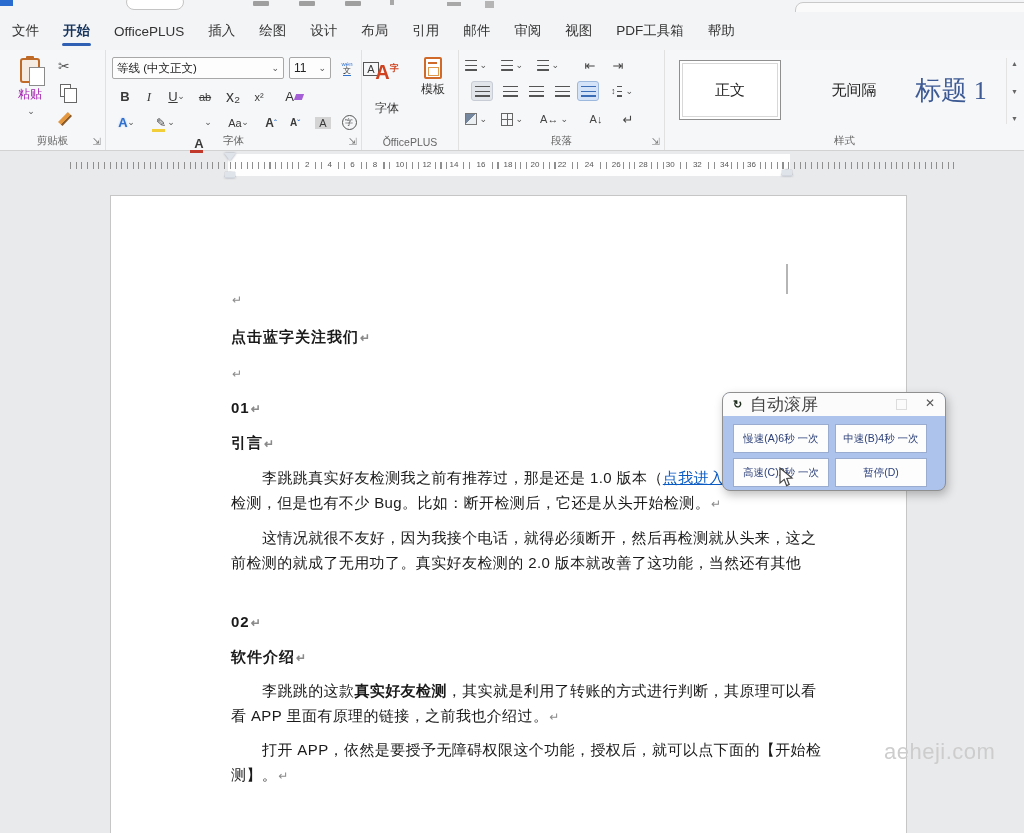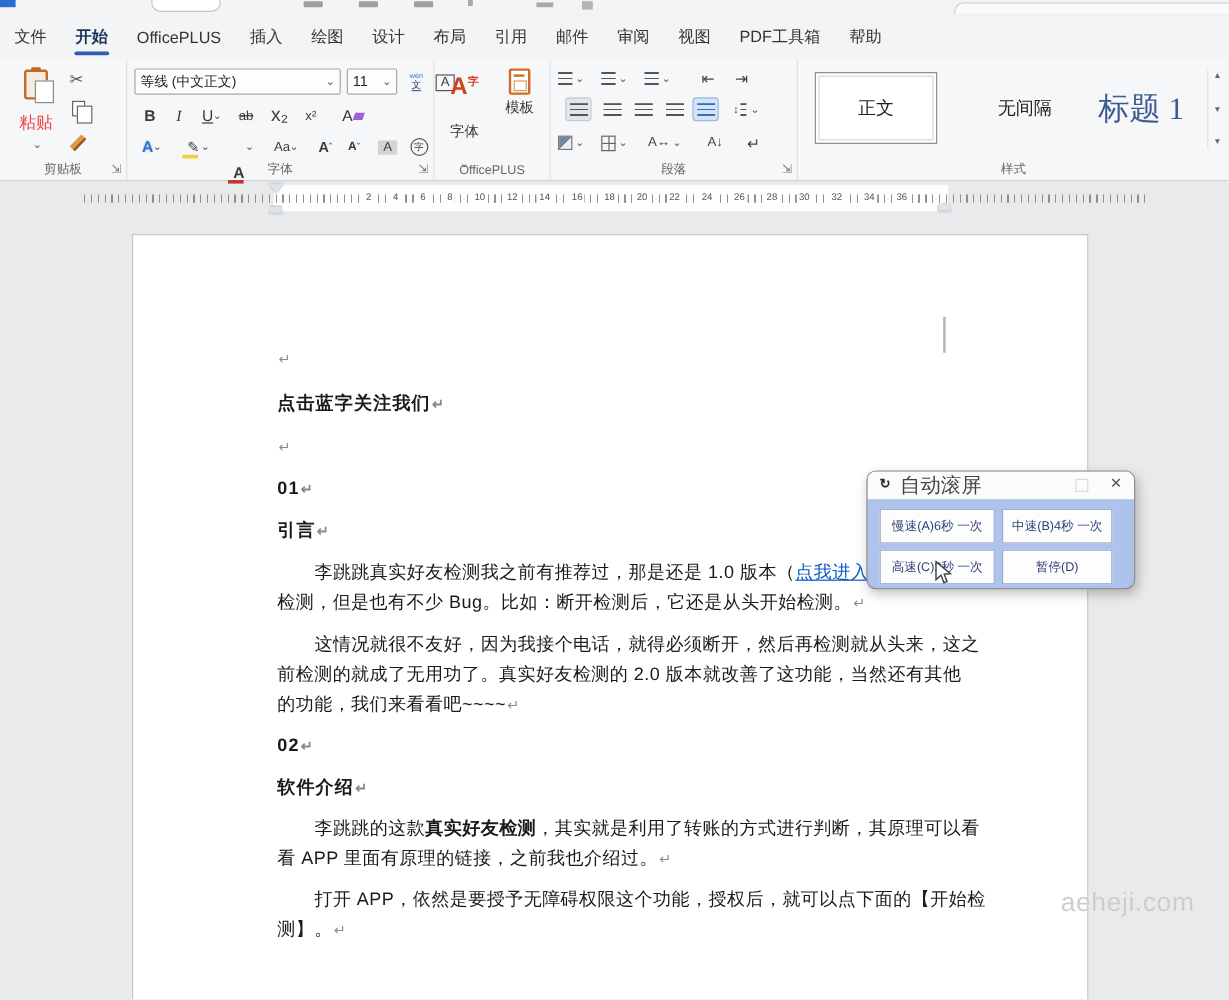--- a/index.html
+++ b/index.html
@@ -41,21 +41,21 @@
   
   .g-clip {left:0;width:106px;}
   .paste {position:absolute;left:8px;top:6px;width:44px;height:78px;display:flex;
           flex-direction:column;align-items:center;gap:3px;}
   .clip-ic {position:relative;width:20px;height:25px;border:2px solid #c06a28;border-radius:3px;
             background:#f7ece1;margin-top:2px;}
   .clip-ic::before {content:"";position:absolute;left:4px;top:-4px;width:8px;height:4px;
                     background:#c06a28;border-radius:1px;}
   .clip-ic::after {content:"";position:absolute;right:-7px;bottom:-5px;width:14px;height:17px;
                    background:#fff;border:1px solid #8a8a8a;}
-  .paste-lab {font-size:14px;color:#ef4444;margin-top:8px;}
+  .paste-lab {font-size:12px;color:#a21caf;}
   .cut {position:absolute;left:58px;top:8px;font-size:14px;color:#555;}
   .copy-ic {position:absolute;left:60px;top:34px;width:11px;height:13px;border:1.3px solid #666;background:#fff;}
   .copy-ic::before {content:"";position:absolute;left:3px;top:3px;width:11px;height:13px;
                     border:1.3px solid #666;background:#fff;}
   .painter {position:absolute;left:58px;top:62px;width:14px;height:14px;
             background:linear-gradient(135deg,#e3973f 55%,#8a5a2a 55%);
             clip-path:polygon(0 72%,70% 0,100% 28%,32% 100%);}
 
   
   .g-font {left:106px;width:256px;}
@@ -427,21 +427,20 @@
     <div class="dline bold" style="top:130px"><span>点击蓝字关注我们</span><span class="pmark">↵</span></div>
     <div class="dline" style="top:166px"><span class="pmark">↵</span></div>
     <div class="dline bold" style="top:201px"><span>01</span><span class="pmark">↵</span></div>
     <div class="dline bold" style="top:236px"><span>引言</span><span class="pmark">↵</span></div>
 
     <div class="dline ind2" style="top:271px"><span>李跳跳真实好友检测我之前有推荐过，那是还是 1.0 版本（</span><span class="dlink">点我进入</span><span>），确</span></div>
     <div class="dline" style="top:296px"><span>检测，但是也有不少 Bug。比如：断开检测后，它还是从头开始检测。</span><span class="pmark">↵</span></div>
 
     <div class="dline ind2" style="top:331px"><span>这情况就很不友好，因为我接个电话，就得必须断开，然后再检测就从头来，这之</span></div>
     <div class="dline" style="top:356px"><span>前检测的就成了无用功了。真实好友检测的 2.0 版本就改善了这功能，当然还有其他</span></div>
-    <div class="dline" style="top:381px"><span>的功能，我们来看看吧~~~~</span><span class="pmark">↵</span></div>
 
     <div class="dline bold" style="top:415px"><span>02</span><span class="pmark">↵</span></div>
     <div class="dline ind2" style="top:484px"><span>李跳跳的这款</span><span class="bseg">真实好友检测</span><span>，其实就是利用了转账的方式进行判断，其原理可以看</span></div>
 
     <div class="dline bold" style="top:450px"><span>软件介绍</span><span class="pmark">↵</span></div>
     <div class="dline" style="top:509px"><span>看 APP 里面有原理的链接，之前我也介绍过。</span><span class="pmark">↵</span></div>
 
     <div class="dline ind2" style="top:543px"><span>打开 APP，依然是要授予无障碍权限这个功能，授权后，就可以点下面的【开始检</span></div>
     <div class="dline" style="top:568px"><span>测】。</span><span class="pmark">↵</span></div>
 

